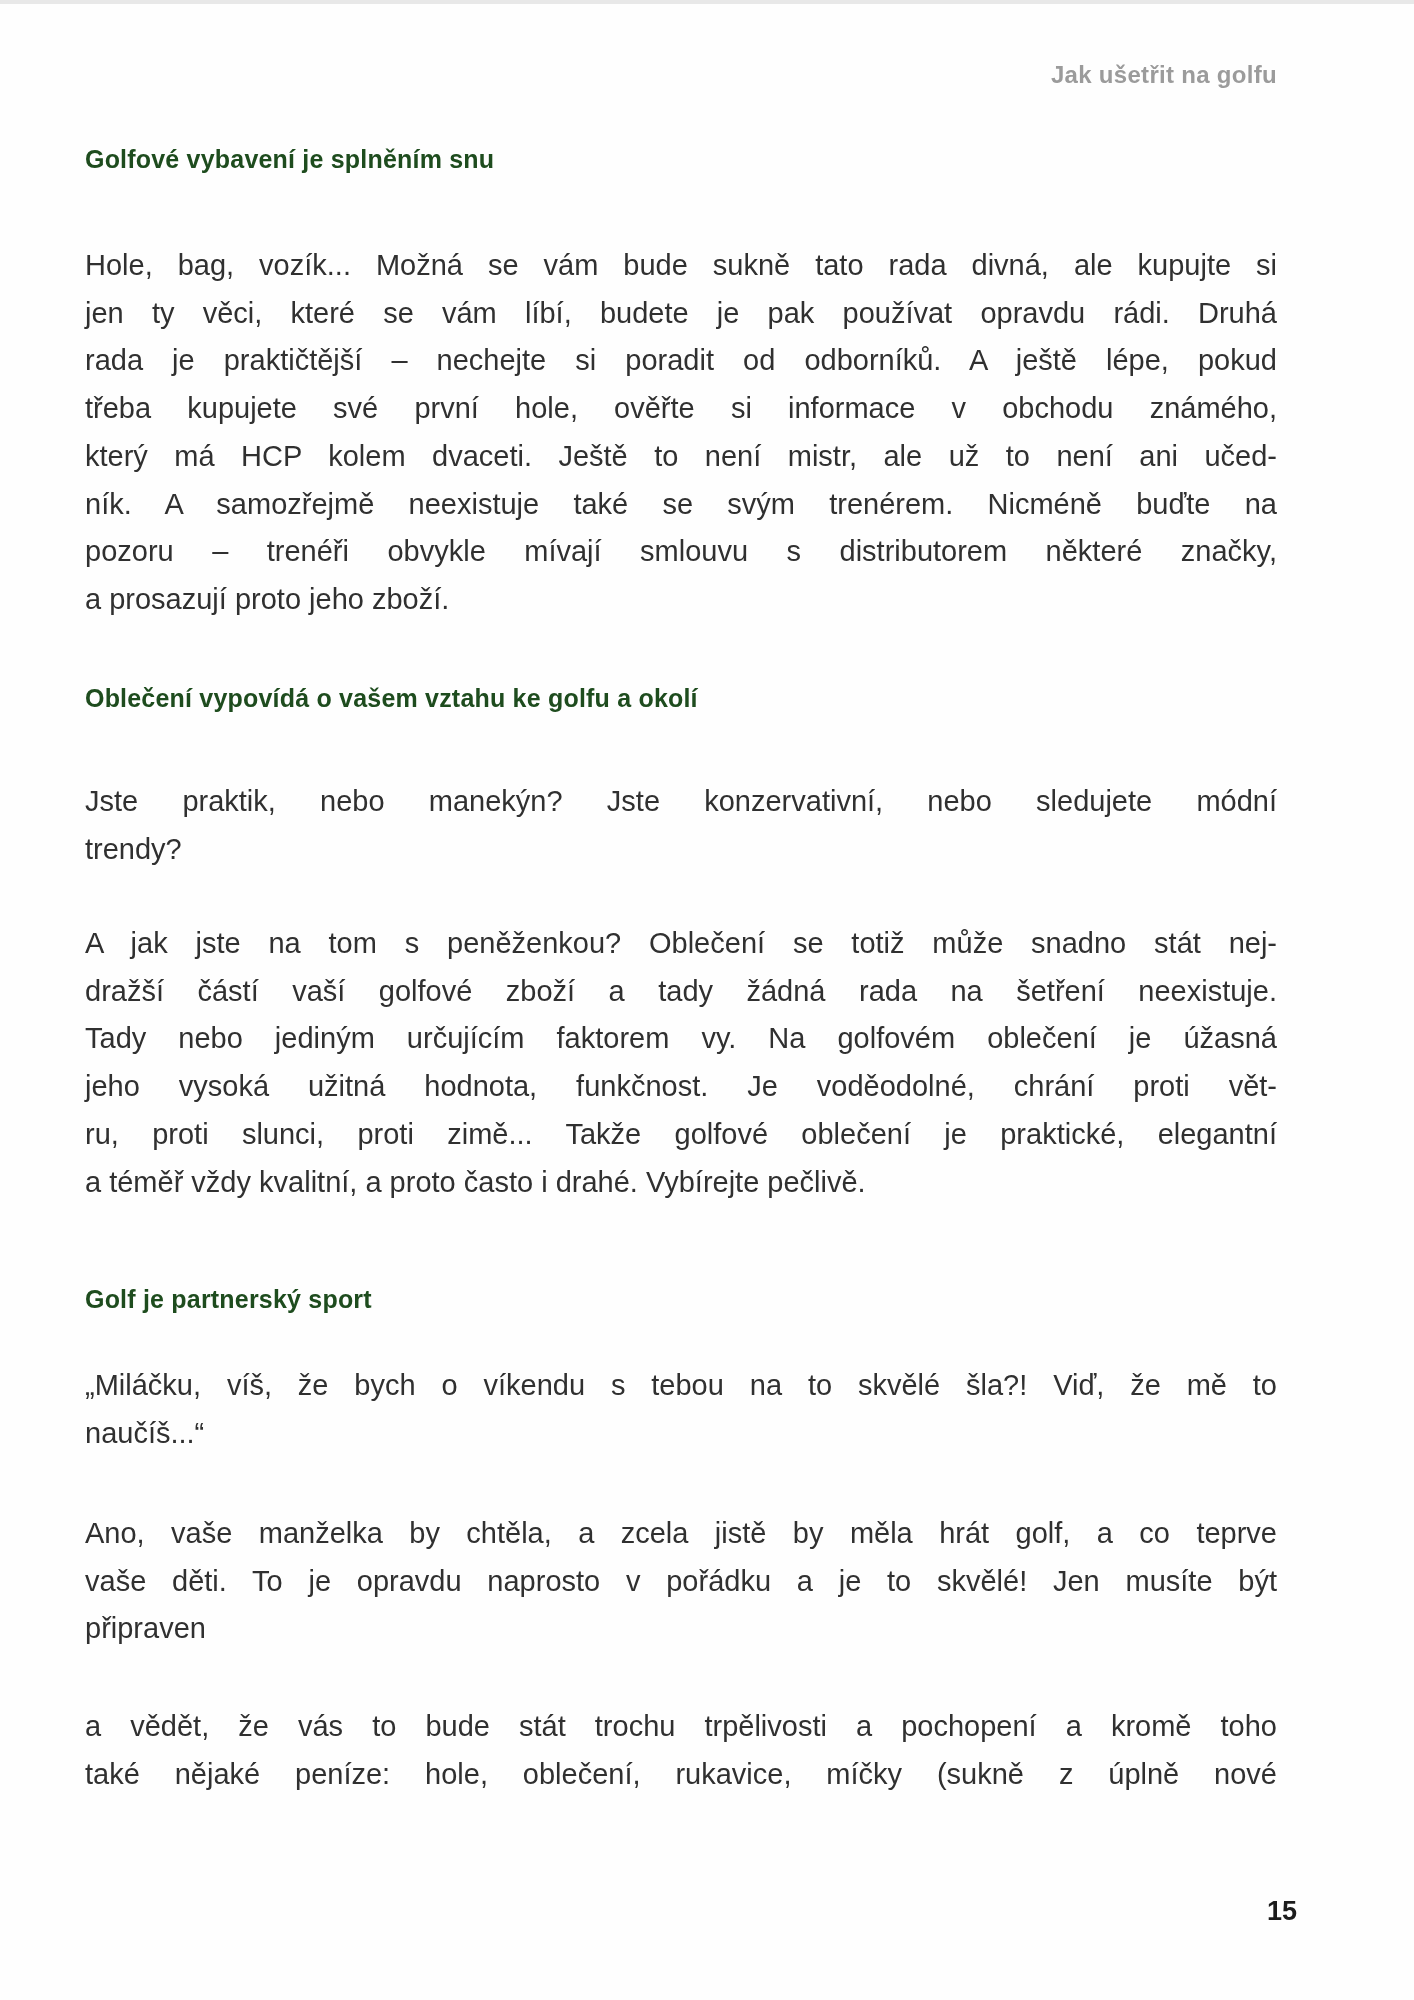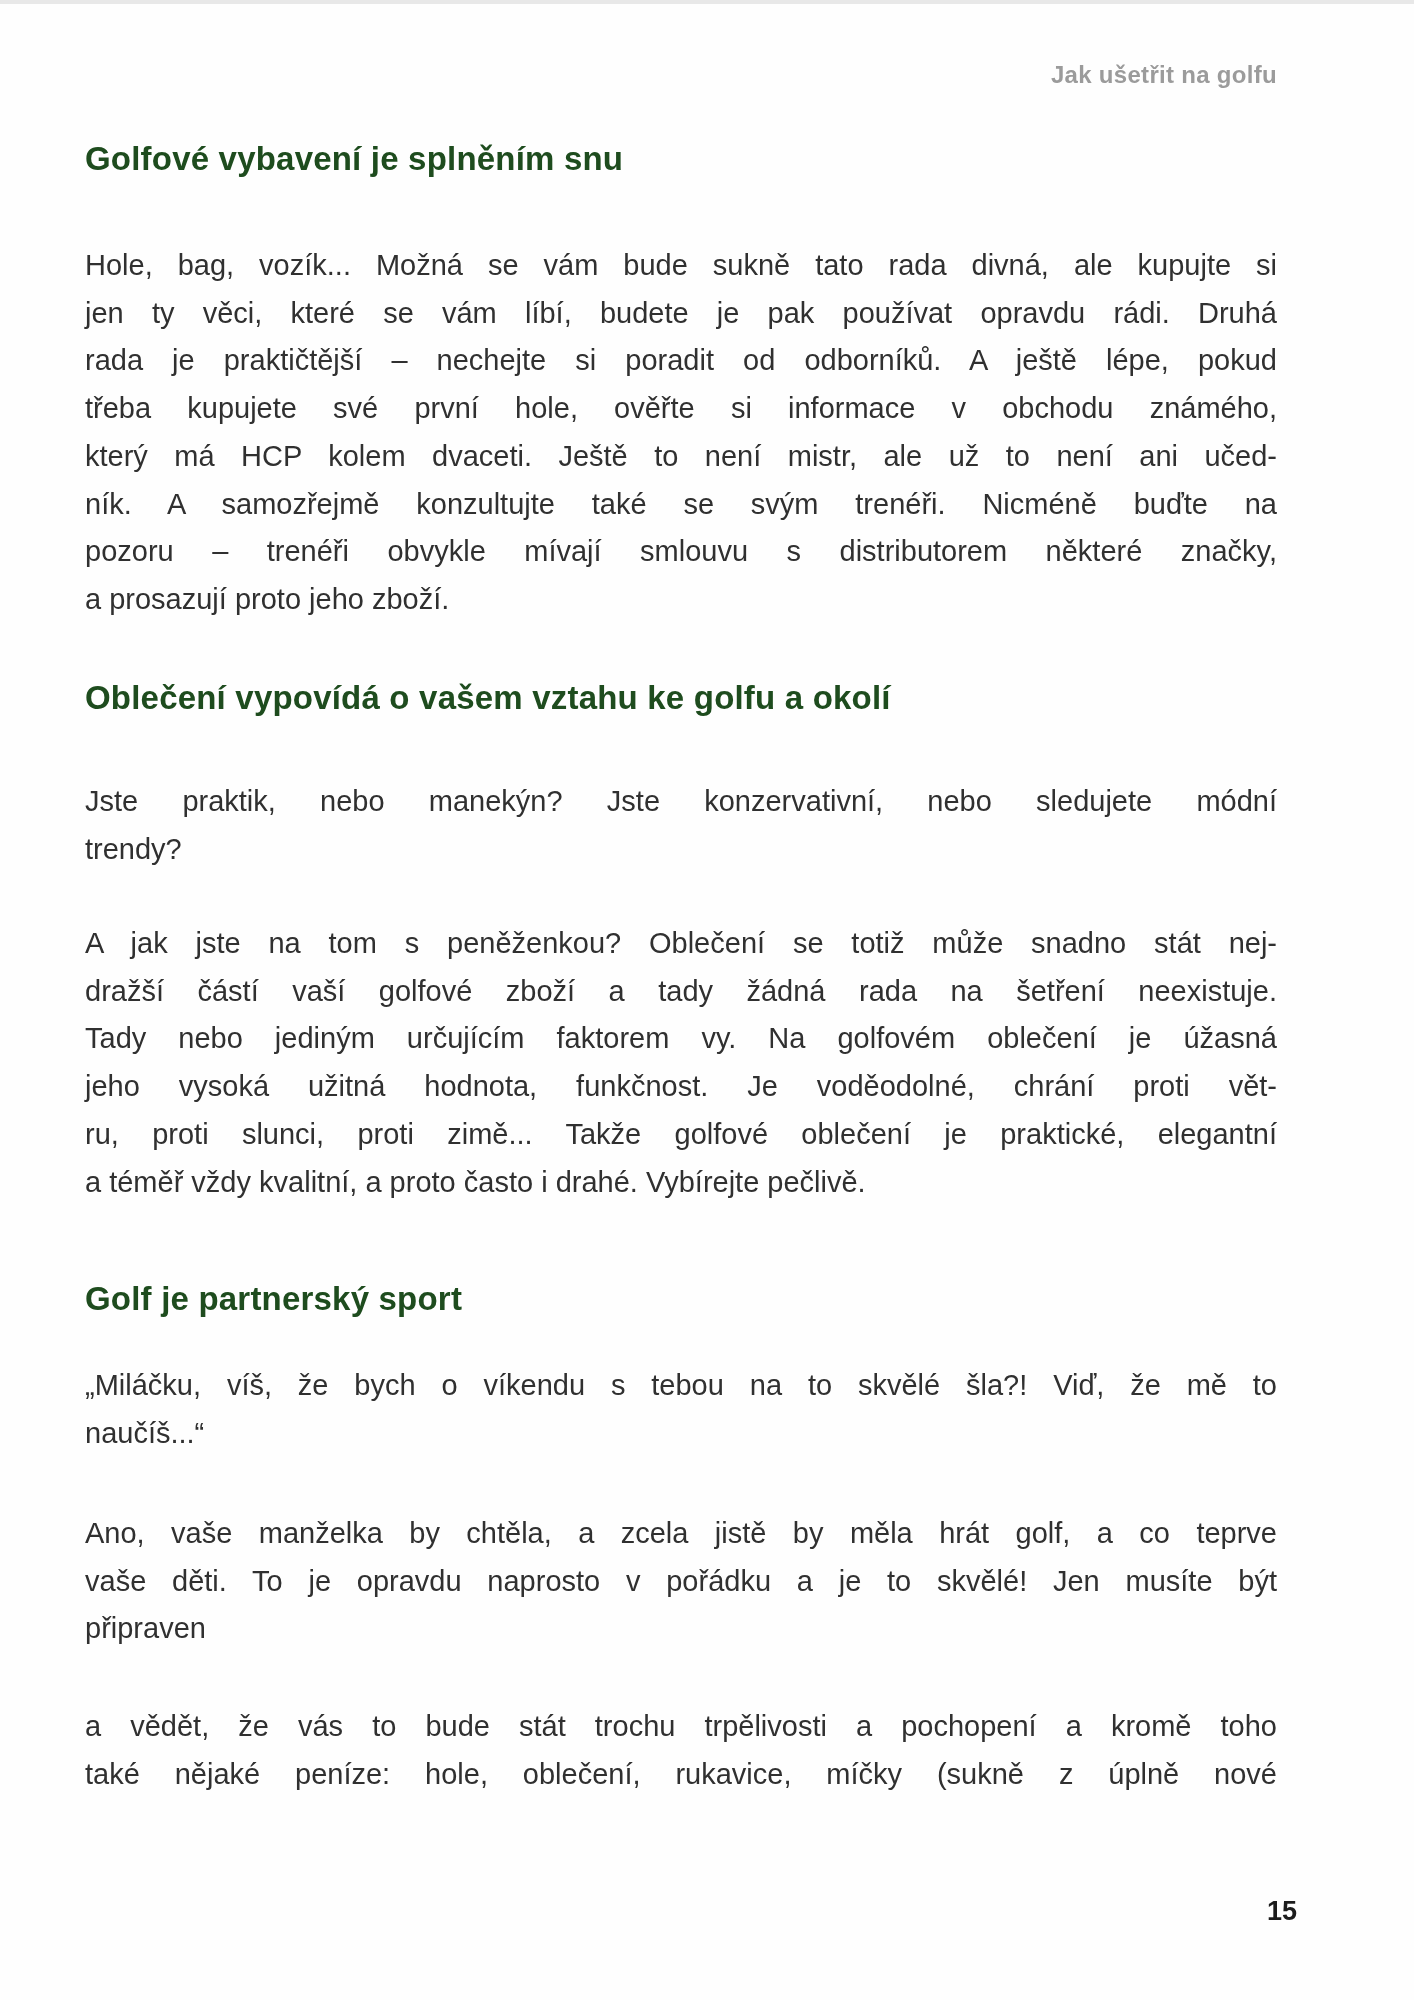--- a/index.html
+++ b/index.html
@@ -19,21 +19,21 @@
     overflow:hidden;
   }
   .running-header{
     position:absolute;top:57px;right:137px;
     font-size:24px;font-weight:bold;
     color:var(--running-header);
     letter-spacing:0.3px;
   }
   .heading{
     position:absolute;left:85px;width:1192px;margin:0;
-    font-size:33px;line-height:38px;font-weight:bold;
+    font-size:25px;line-height:38px;font-weight:bold;
     color:var(--heading);
     letter-spacing:0.2px;
   }
   .para{
     position:absolute;left:85px;width:1192px;
     font-size:29px;line-height:47.7px;
     color:var(--body-text);
   }
   .pline{
     text-align:justify;
@@ -64,21 +64,21 @@
   <div class="running-header">Jak ušetřit na golfu</div>
 
   <div class="heading h-s0">Golfové vybavení je splněním snu</div>
 
   <div class="para p-s0-0">
       <div class="pline">Hole, bag, vozík... Možná se vám bude sukně tato rada divná, ale kupujte si</div>
       <div class="pline">jen ty věci, které se vám líbí, budete je pak používat opravdu rádi. Druhá</div>
       <div class="pline">rada je praktičtější – nechejte si poradit od odborníků. A ještě lépe, pokud</div>
       <div class="pline">třeba kupujete své první hole, ověřte si informace v obchodu známého,</div>
       <div class="pline">který má HCP kolem dvaceti. Ještě to není mistr, ale už to není ani učed-</div>
-      <div class="pline">ník. A samozřejmě konzultujte také se svým trenéři. Nicméně buďte na</div>
+      <div class="pline">ník. A samozřejmě neexistuje také se svým trenérem. Nicméně buďte na</div>
       <div class="pline">pozoru – trenéři obvykle mívají smlouvu s distributorem některé značky,</div>
       <div class="pline last">a prosazují proto jeho zboží.</div>
     </div>
 
   <div class="heading h-s1">Oblečení vypovídá o vašem vztahu ke golfu a okolí</div>
 
   <div class="para p-s1-0">
       <div class="pline">Jste praktik, nebo manekýn? Jste konzervativní, nebo sledujete módní</div>
       <div class="pline last">trendy?</div>
     </div>

